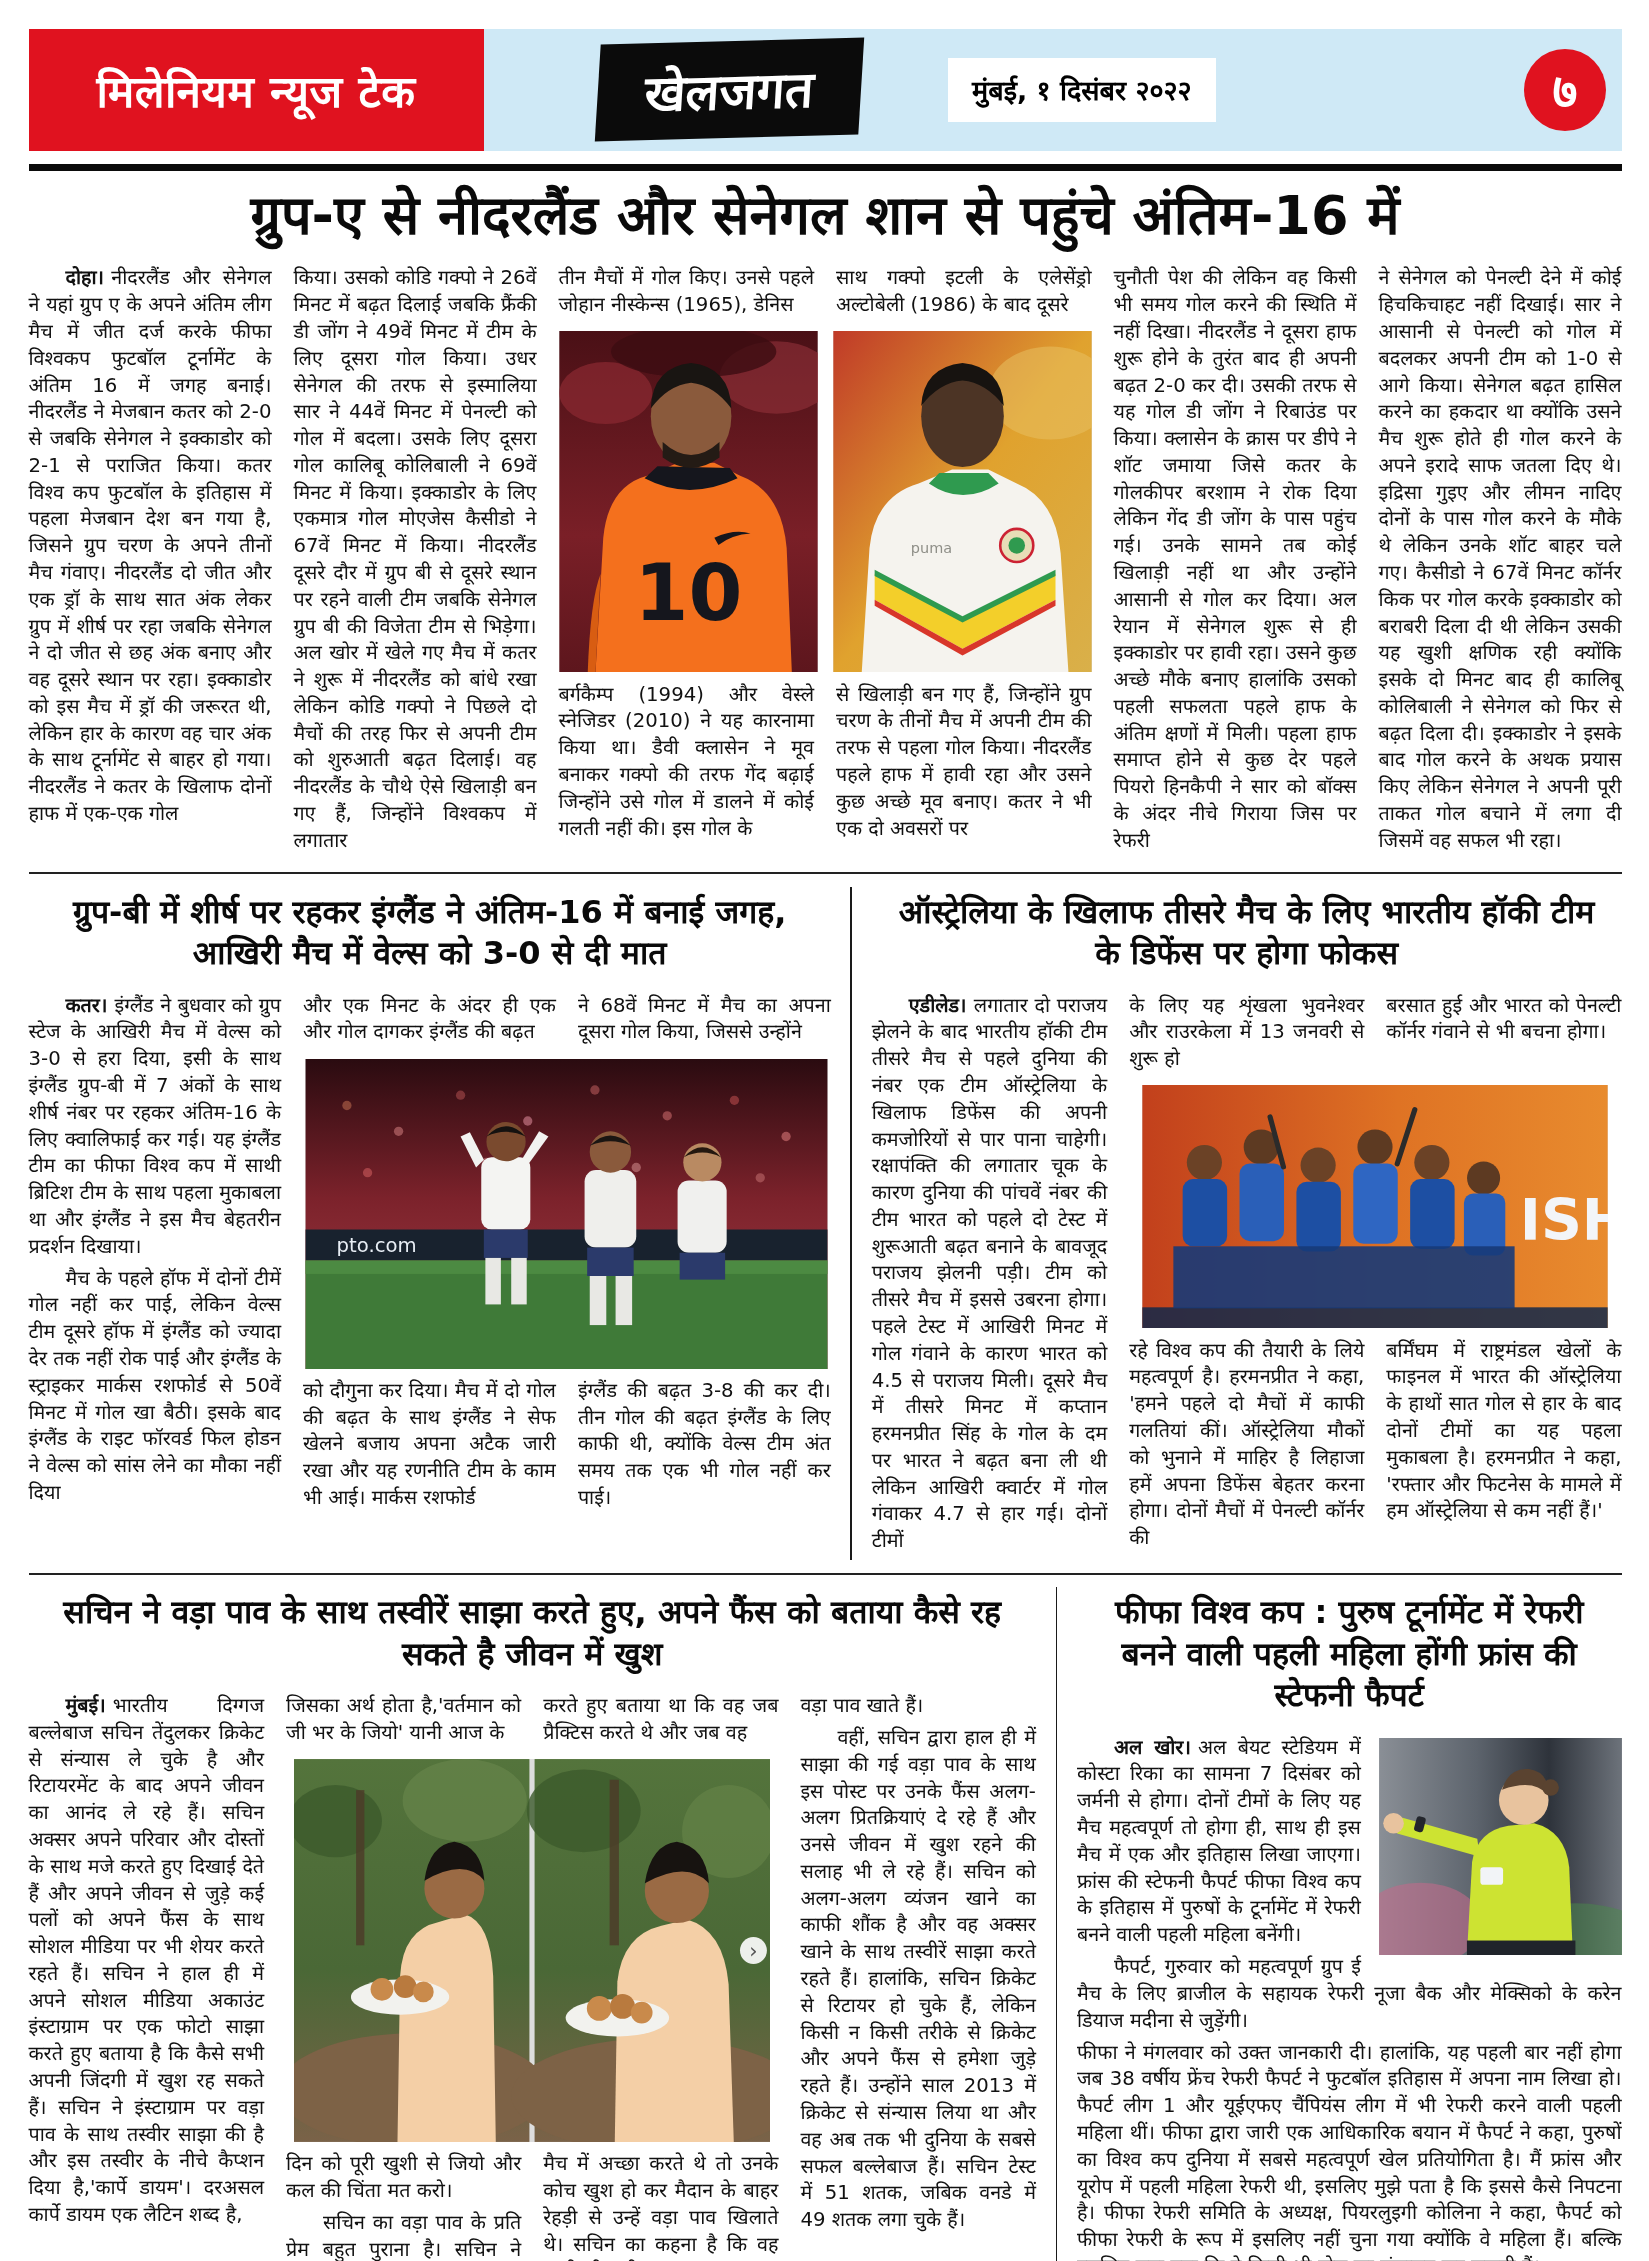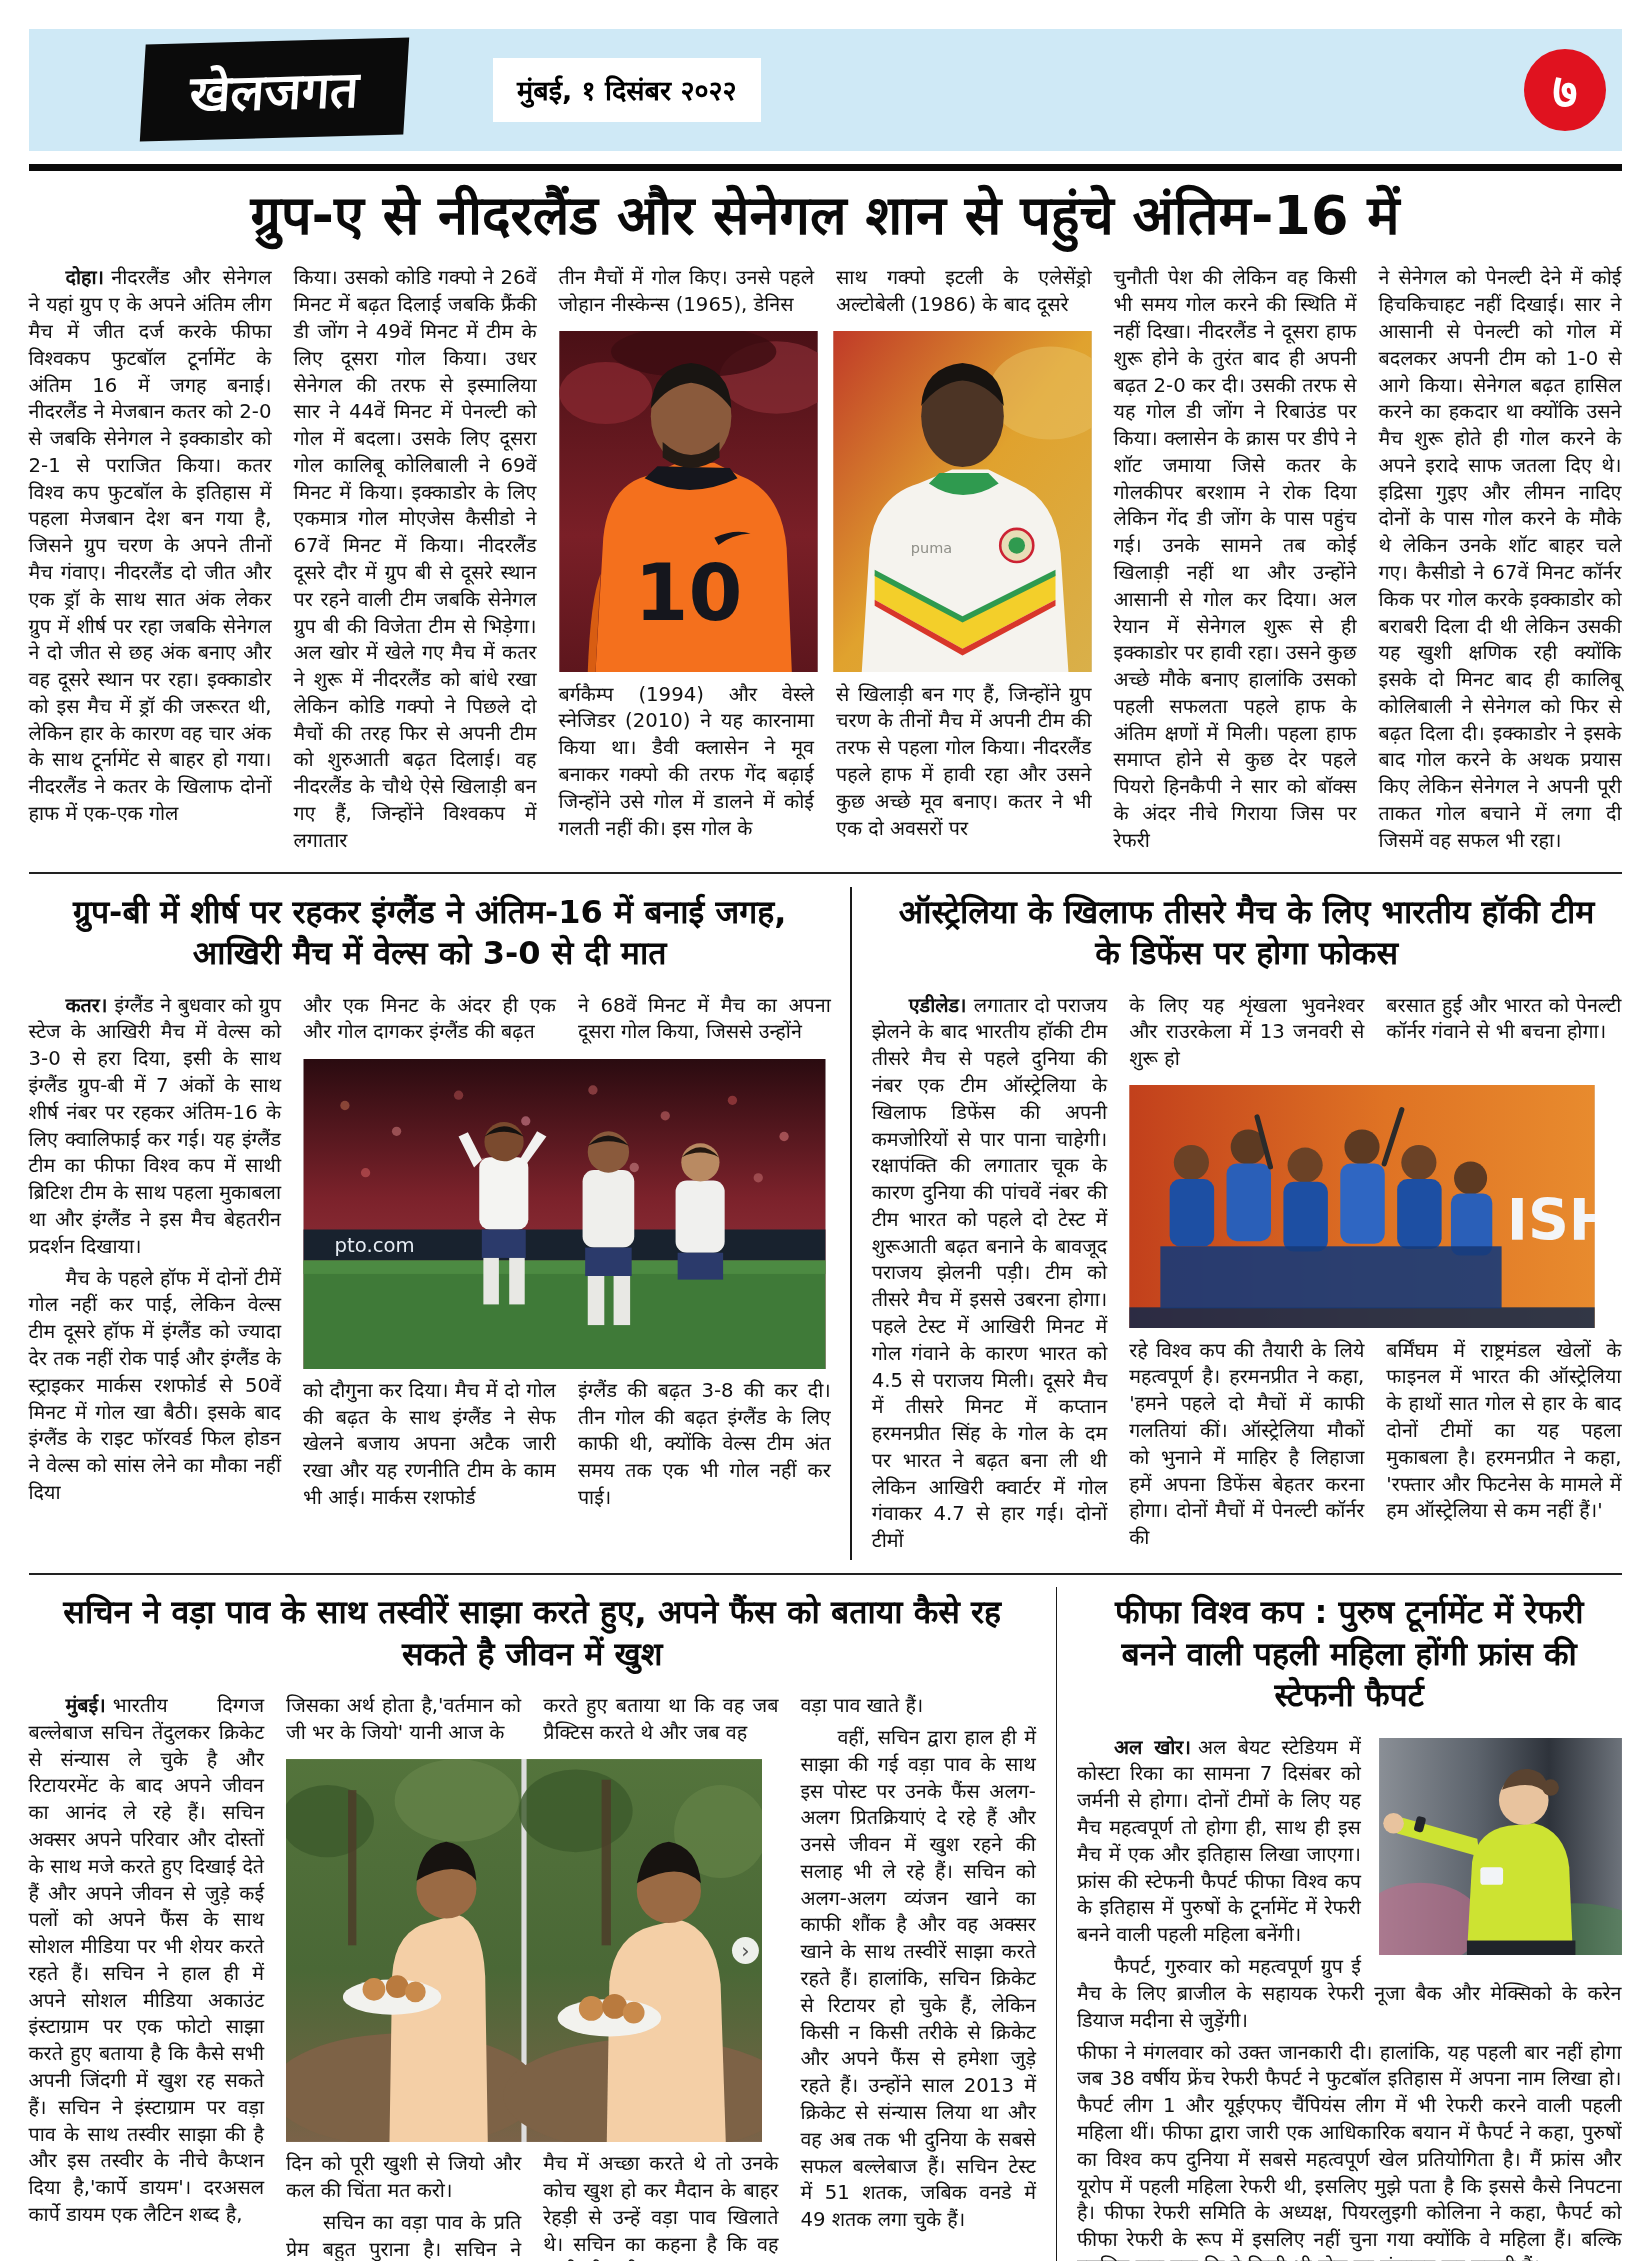--- a/index.html
+++ b/index.html
@@ -24,39 +24,40 @@
   .lead-headline{font-size:54px;font-weight:bold;text-align:center;line-height:1.15;margin:13.5px 21px 18.6px 21px;color:#0a0a0a;}
   .sec-headline{font-size:32px;font-weight:bold;text-align:center;line-height:1.3;margin:5.2px 15.5px 17.6px 15.5px;color:#0a0a0a;}
 
   
   .bt{font-size:19.7px;line-height:1.36;text-align:justify;margin:0 0 5.2px 0;}
   .indent{text-indent:37px;}
   .dateline{margin-right:7.2px;}
 
   .lead-grid{display:grid;grid-template-columns:1fr 1fr 2.09fr 1fr 1fr;column-gap:22px;margin-top:3.1px;}
   .tops2{display:grid;grid-template-columns:1fr 1fr;column-gap:22px;}
-  .photos-row{display:flex;gap:15px;margin:7.2px 0 9.3px 0;justify-content:flex-start;}
+  .photos-row{display:flex;gap:15px;margin:7.2px 0 9.3px 0;justify-content:center;}
 
   .half-grid{display:grid;grid-template-columns:1fr 2.09fr;column-gap:22px;}
   .sachin-grid{display:grid;grid-template-columns:1fr 2.09fr 1fr;column-gap:22px;}
 
   .pair-row{display:grid;grid-template-columns:1.07fr 1.6px 1fr;column-gap:19.7px;margin-top:4.1px;}
   .pair-row-bottom{display:grid;grid-template-columns:1.85fr 1.6px 1fr;column-gap:19.7px;margin-top:4.1px;}
   .vdivider{background:#1a1a1a;width:1.6px;}
 
   .photo{display:block;background:#ddd;}
   .float-photo{float:right;margin:3.1px 0 9.3px 17.6px;}
   .ref-article{overflow:hidden;}
 </style>
 </head>
 <body>
 
 <div class="page">
 
   <header class="masthead">
+    <div class="brand-box">मिलेनियम न्यूज टेक</div>
     <div class="blue-band">
       <div class="section-box">खेलजगत</div>
       <div class="date-box">मुंबई, १ दिसंबर २०२२</div>
       <div class="page-circle">७</div>
     </div>
   </header>
 
   <div class="thick-rule"></div>
 
   <section>

